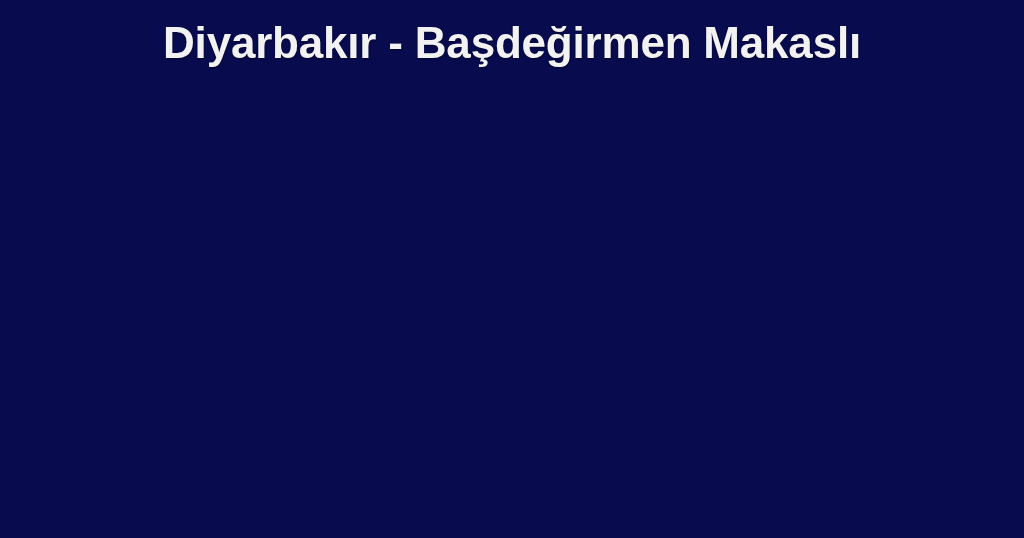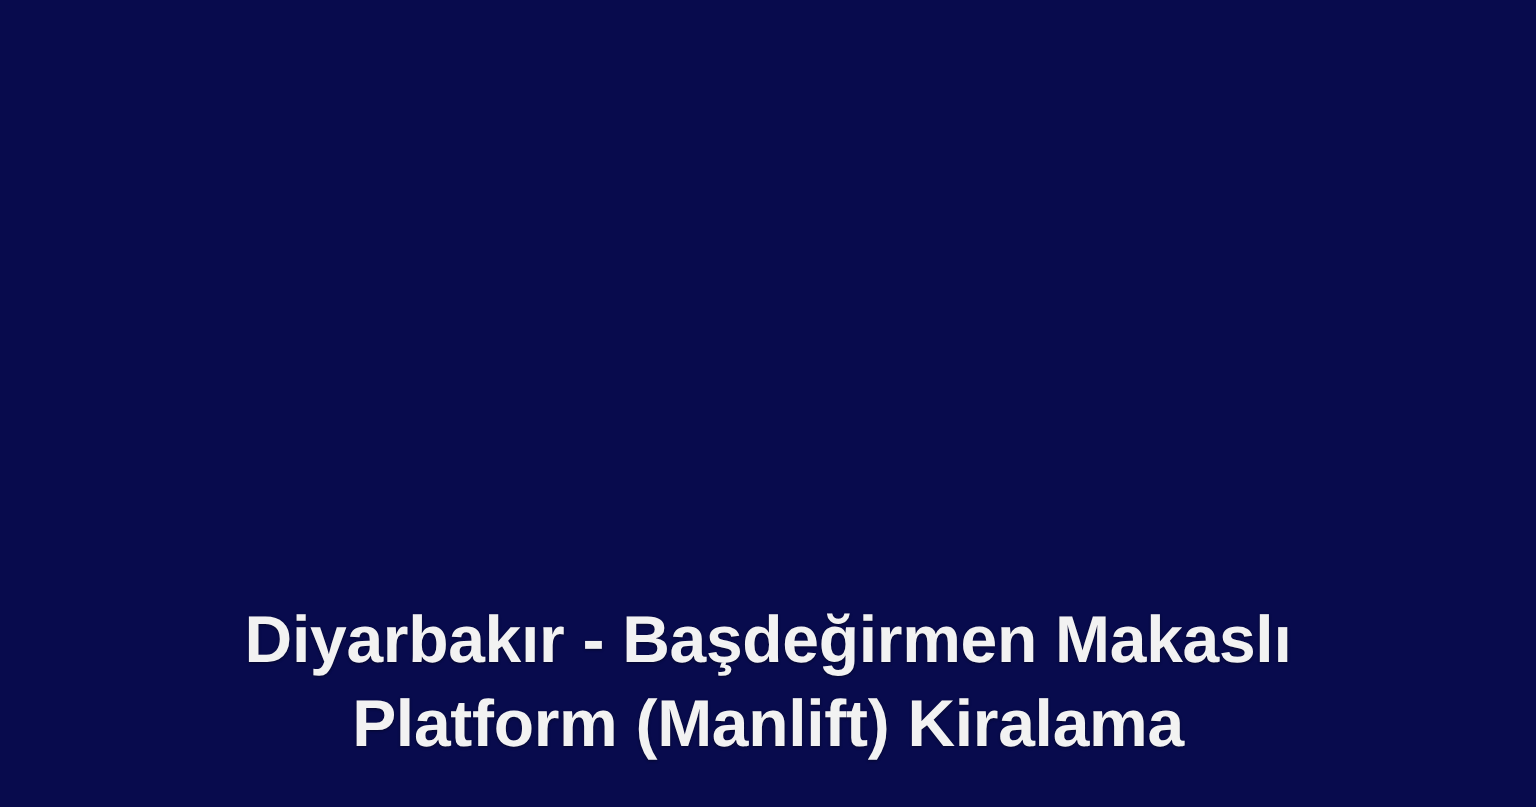--- a/index.html
+++ b/index.html
@@ -10,21 +10,21 @@
   }
 
   #card {
     position: relative;
     width: 1024px;
     height: 538px;
     margin: 0 auto;
     overflow: hidden;
     box-sizing: border-box;
     display: flex;
-    align-items: flex-end;
+    align-items: flex-start;
     justify-content: center;
     font-family: "Liberation Sans", "DejaVu Sans", sans-serif;
     -webkit-font-smoothing: antialiased;
   }
 
   
   .card-background {
     position: absolute;
     inset: 0;
     z-index: 0;
@@ -53,16 +53,15 @@
 </style>
 </head>
 <body>
 
 <div id="card">
 
   <div class="card-background"></div>
 
   <h1 class="title-block">
     <span class="title-line">Diyarbakır - Başdeğirmen Makaslı</span>
-    <span class="title-line">Platform (Manlift) Kiralama</span>
   </h1>
 
 </div>
 
 </body></html>

